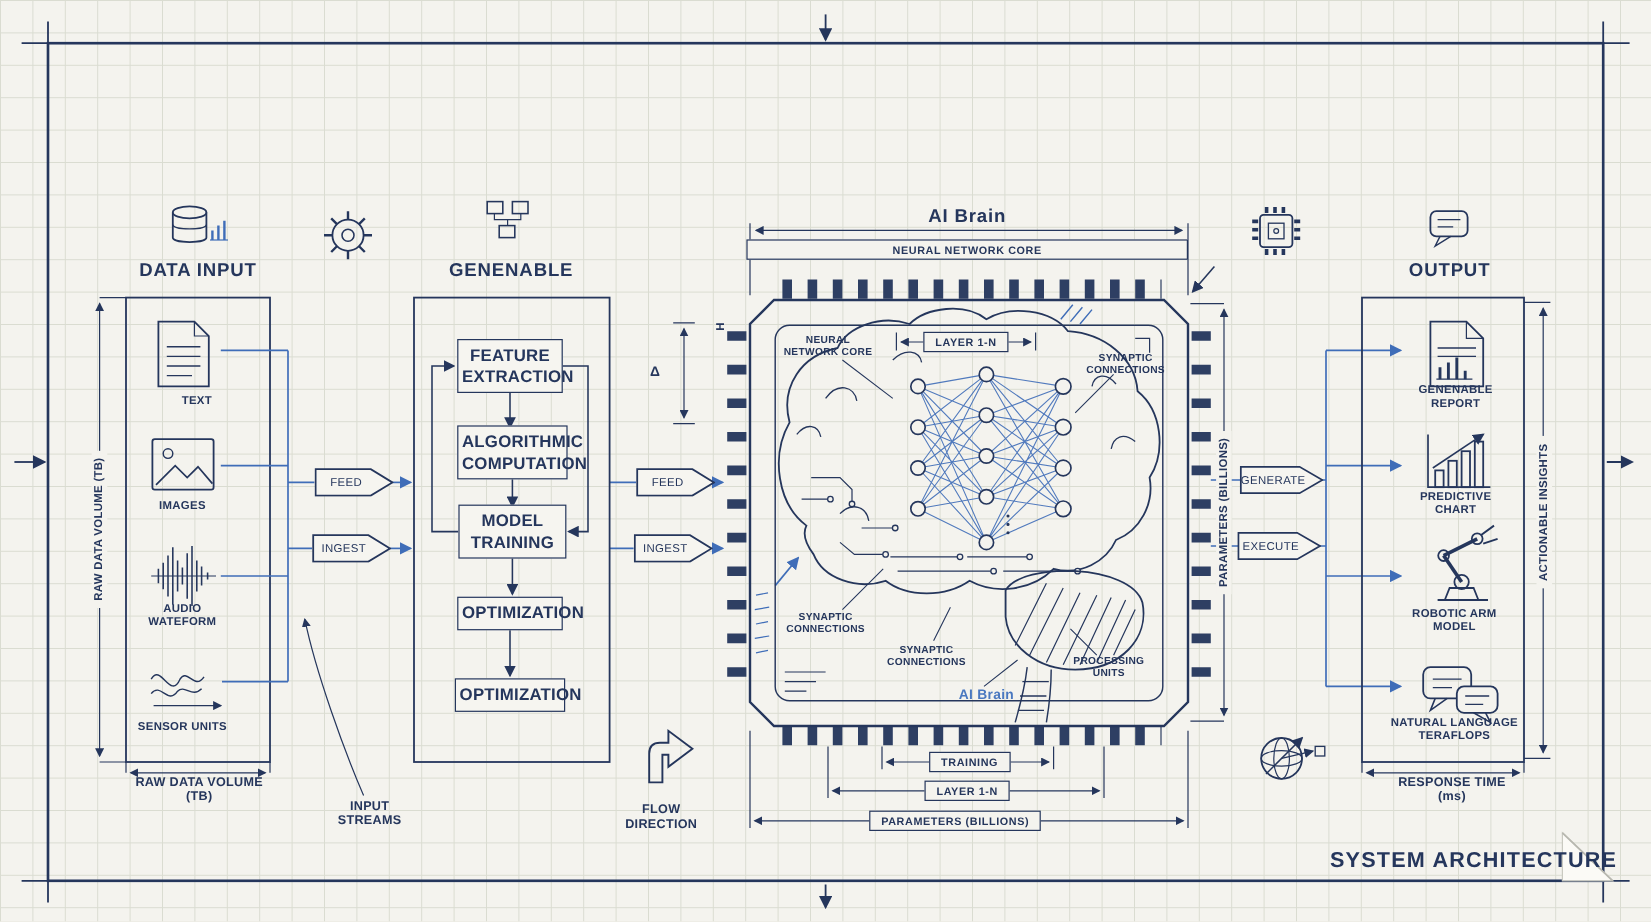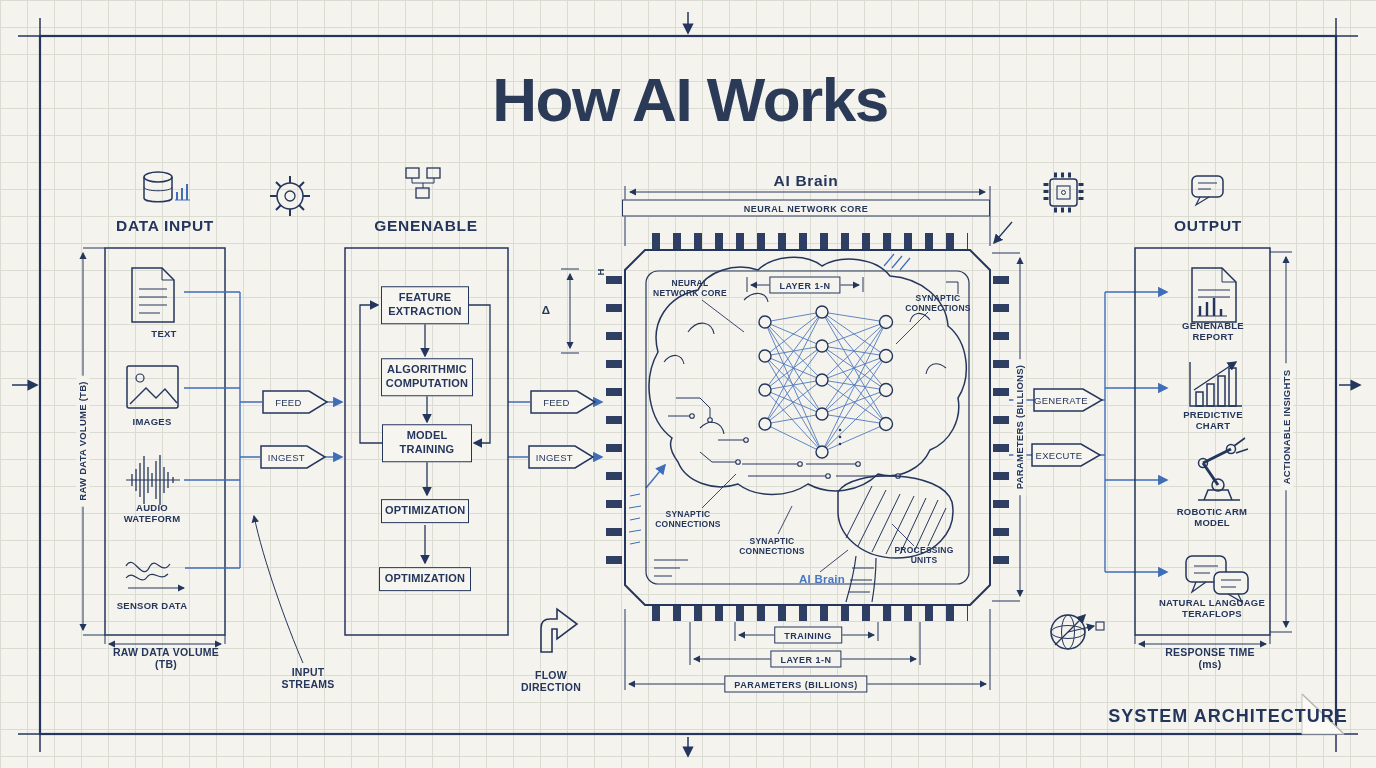--- a/index.html
+++ b/index.html
@@ -16,21 +16,21 @@
        text-align:center;line-height:1.18;letter-spacing:.25px;white-space:nowrap}
   .wrap{white-space:normal}
   .rot{transform:translate(-50%,-50%) rotate(-90deg)}
   .mask{background:#f4f3ee;padding:1px 6px}
   .s8{font-size:8.5px}.s9{font-size:9.5px}.s10{font-size:10.5px}.s11{font-size:11.5px}
   .s15{font-size:15.5px;letter-spacing:.7px}
   .title{font-size:62px;font-weight:800;letter-spacing:-1.5px;color:#2b3a57}
   .blue{color:#4a78c0}
   .light{font-weight:600}
   .step{position:absolute;transform:translate(-50%,-50%);border:1.6px solid #25365c;
-        background:#f6f5f0;color:#25365c;font-weight:700;font-size:11px;text-align:center;
+        background:#f6f5f0;color:#25365c;font-weight:700;font-size:14px;text-align:center;
         padding:4px 3px;line-height:1.25;letter-spacing:.2px}
   .dimbox{position:absolute;transform:translate(-50%,-50%);border:1.2px solid #25365c;
         background:#f4f3ee;color:#25365c;font-weight:700;font-size:9px;text-align:center;
         padding:2.5px 9px;letter-spacing:.5px;white-space:nowrap;
         display:flex;align-items:center;justify-content:center}
   .badge{position:absolute;transform:translate(-50%,-50%)}
   .badge svg{display:block}
   .badge span{position:absolute;left:0;top:0;width:80%;height:100%;display:flex;
         align-items:center;justify-content:center;font-size:9.5px;font-weight:400;
         color:#25365c;letter-spacing:.3px}
@@ -293,31 +293,30 @@
     <line x1="1055" y1="645" x2="1085" y2="615" stroke-width="1.3" marker-end="url(#aN)"></line>
     <line x1="1068" y1="632" x2="1094" y2="626" stroke-width="1.1" marker-end="url(#aN)"></line>
     <rect x="1096" y="622" width="8" height="8" stroke-width="1.1"></rect>
   </g>
   <g>
     <path d="M1302 694 L1344 734 H1302 Z" fill="#fbfaf6" stroke="#c9c9c0" stroke-width="1"></path>
     <path d="M1302 694 L1344 734" stroke="#b8b8b0" stroke-width="1.5"></path>
   </g>
 </svg>
 
-<div class="lbl title" style="left:690px;top:100px">How AI Works</div>
 
 <div class="lbl s15" style="left:165px;top:226px">DATA INPUT</div>
 <div class="lbl s15" style="left:426px;top:226px">GENENABLE</div>
 <div class="lbl s15" style="left:1208px;top:226px">OUTPUT</div>
 <div class="lbl s15 light" style="left:806px;top:181px">AI Brain</div>
 
 <div class="lbl s9" style="left:164px;top:334px">TEXT</div>
 <div class="lbl s9" style="left:152px;top:422px">IMAGES</div>
 <div class="lbl s9 wrap" style="left:152px;top:513px;width:68px">AUDIO WATEFORM</div>
-<div class="lbl s9" style="left:152px;top:606px">SENSOR DATA</div>
+<div class="lbl s9" style="left:152px;top:606px">SENSOR UNITS</div>
 <div class="lbl s9 rot mask" style="left:83px;top:441px">RAW DATA VOLUME (TB)</div>
 <div class="lbl s10 wrap" style="left:166px;top:658px;width:112px">RAW DATA VOLUME (TB)</div>
 <div class="lbl s10 wrap" style="left:308px;top:678px;width:72px">INPUT STREAMS</div>
 
 <div class="step" style="left:425px;top:305px;width:80px">FEATURE EXTRACTION</div>
 <div class="step" style="left:427px;top:377px;width:84px">ALGORITHMIC COMPUTATION</div>
 <div class="step" style="left:427px;top:443px;width:82px">MODEL TRAINING</div>
 <div class="step" style="left:425px;top:511px;width:80px">OPTIMIZATION</div>
 <div class="step" style="left:425px;top:579px;width:84px">OPTIMIZATION</div>
 <div class="lbl s10 wrap" style="left:551px;top:681px;width:84px">FLOW DIRECTION</div>

